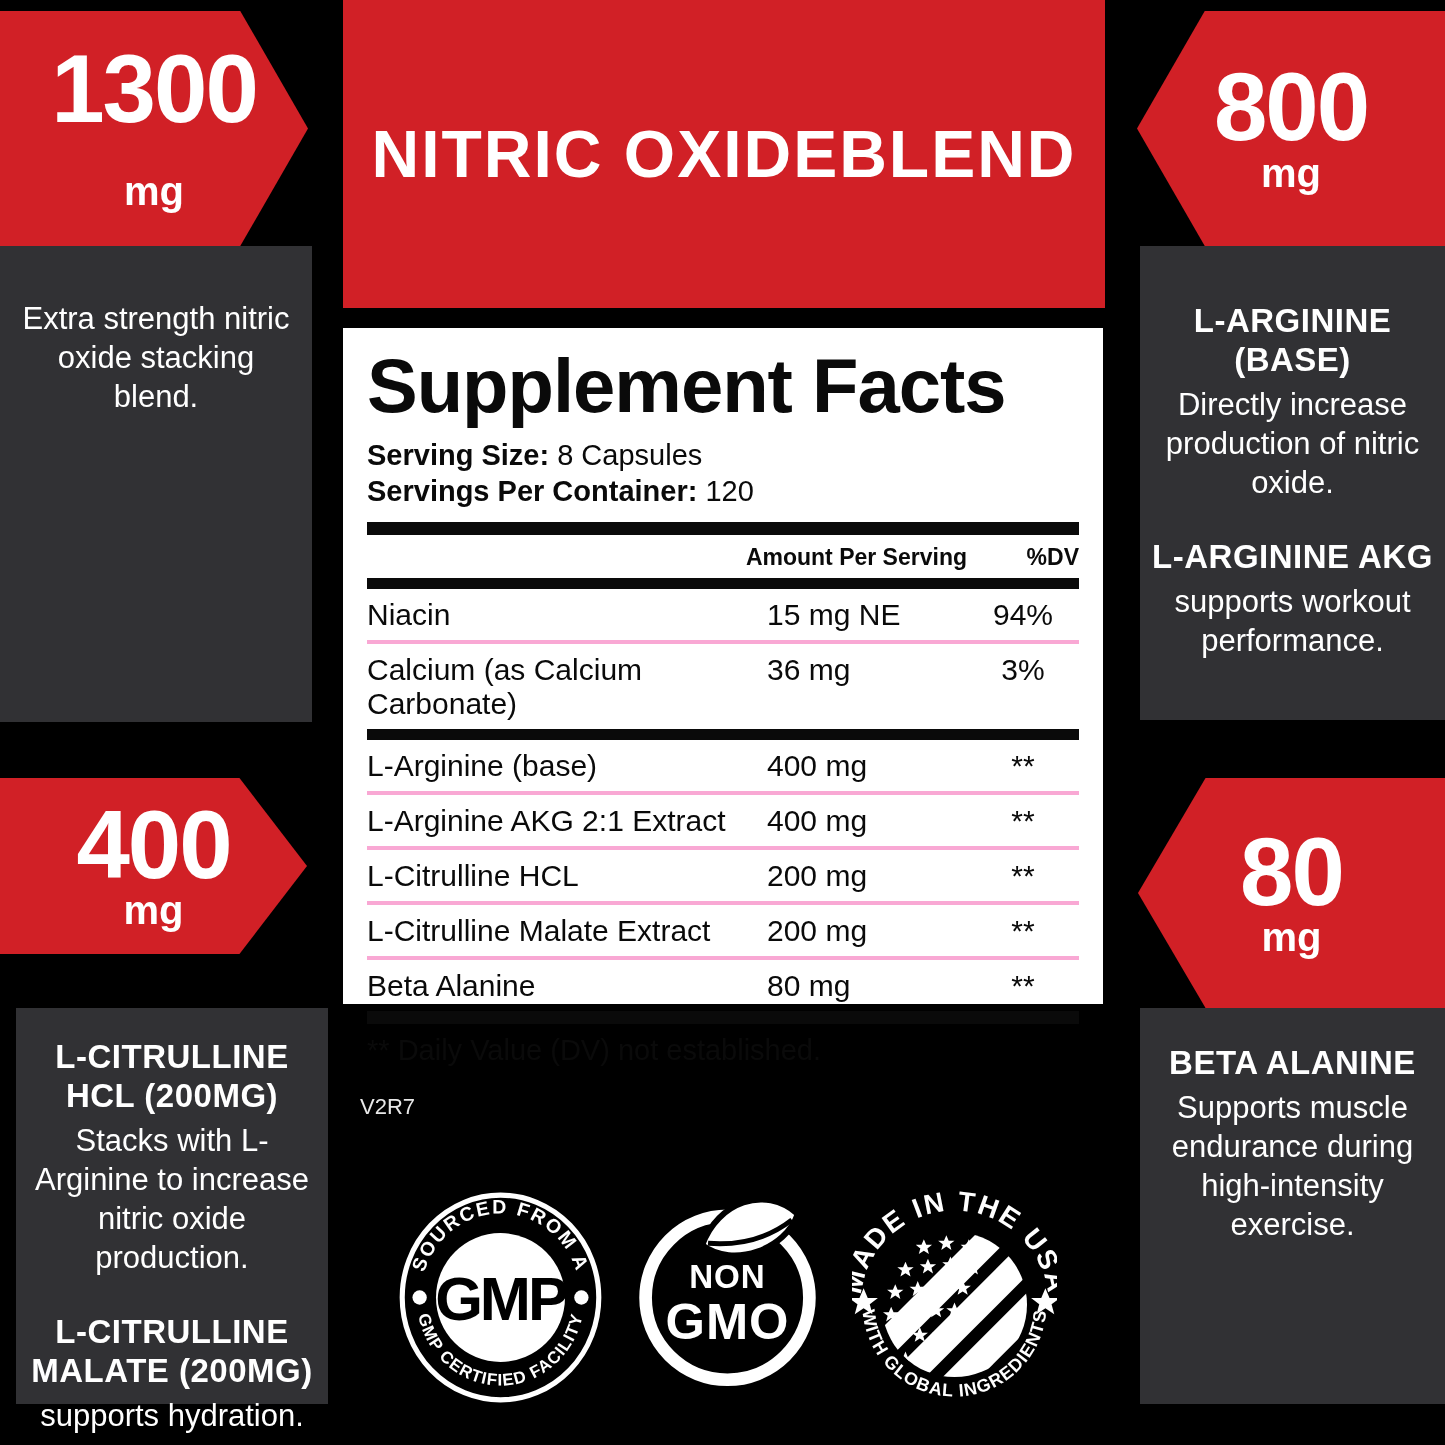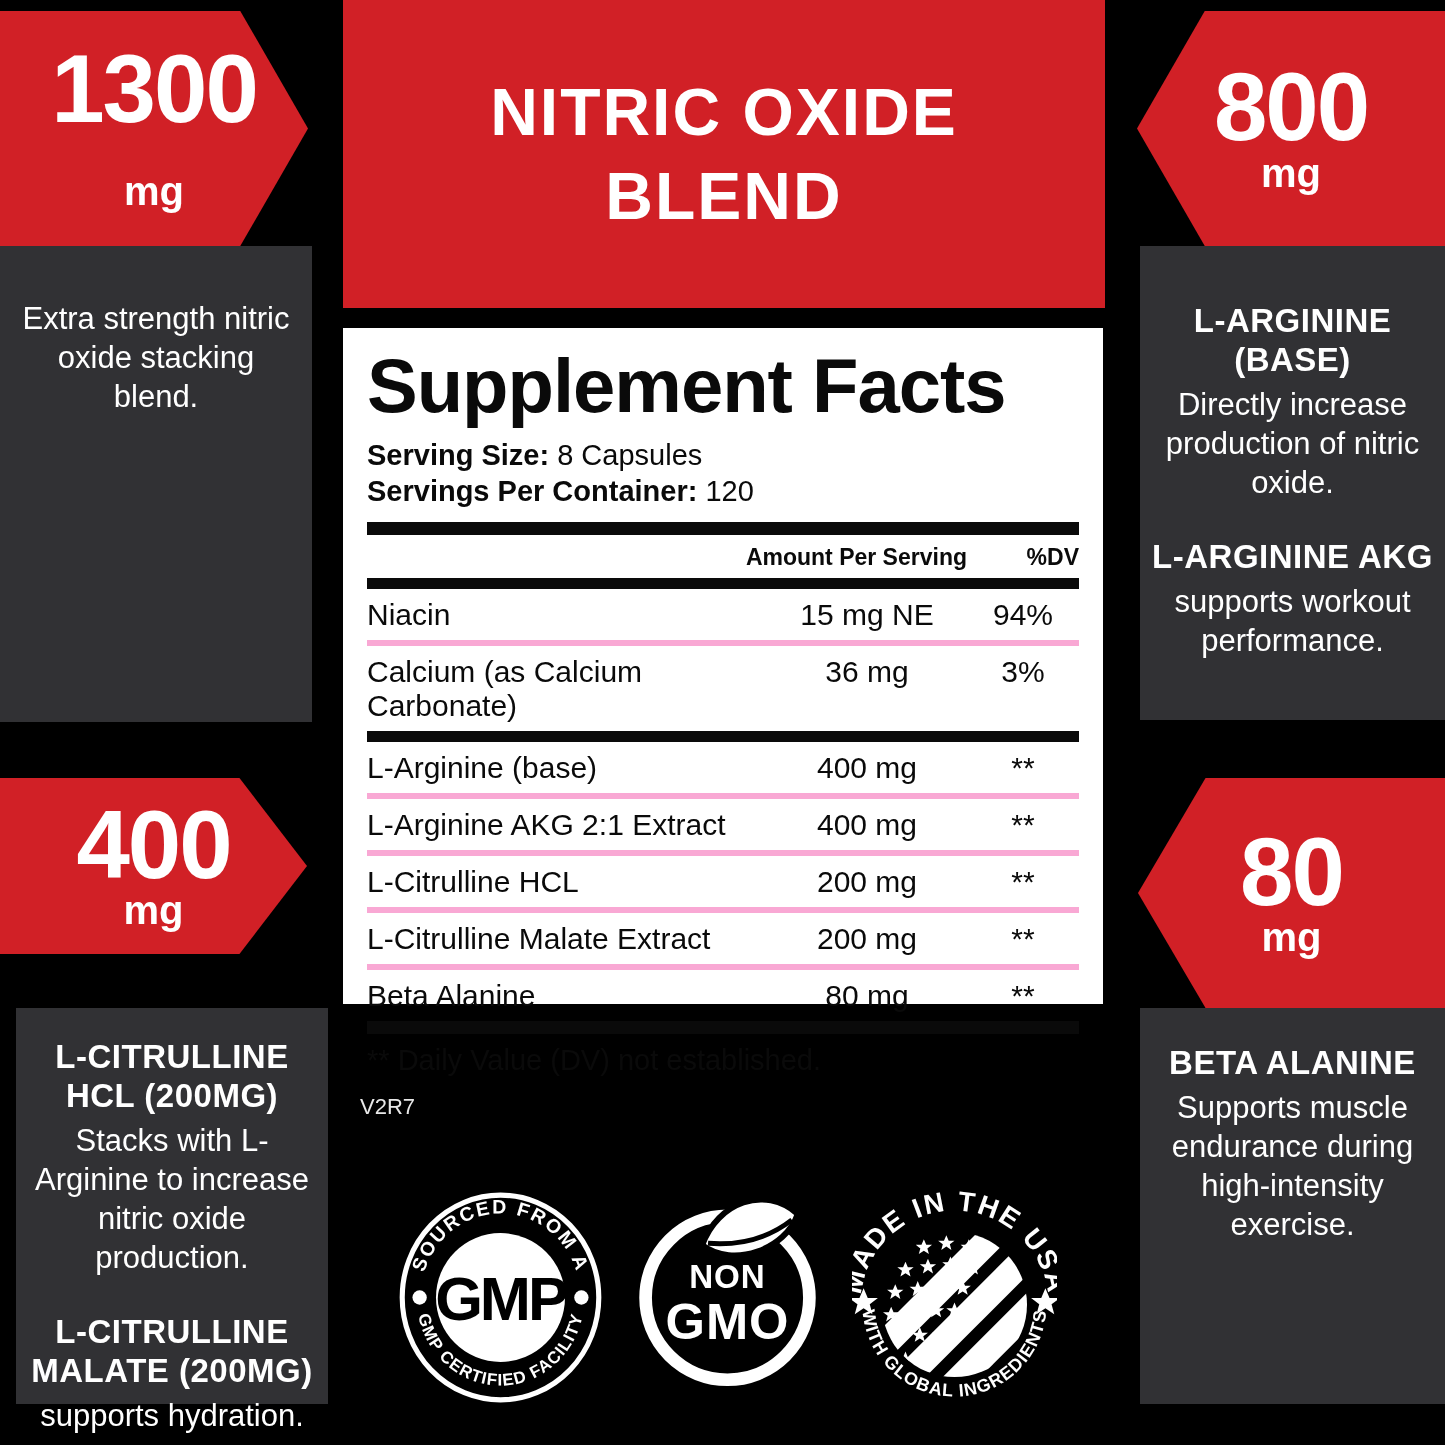--- a/index.html
+++ b/index.html
@@ -22,39 +22,39 @@
   .gpanel{position:absolute;background:#313134;text-align:center;box-sizing:border-box;padding:0 12px;}
   #gp-tl{left:0;top:246px;width:312px;height:476px;padding-top:48px;}
   #gp-tr{left:1140px;top:246px;width:305px;height:474px;padding-top:56px;}
   #gp-bl{left:16px;top:1008px;width:312px;height:396px;padding-top:30px;}
   #gp-br{left:1140px;top:1008px;width:305px;height:396px;padding-top:36px;}
   .gp-head{font-weight:700;font-size:33px;line-height:1.18;letter-spacing:.5px;}
   .gp-body{font-size:31px;line-height:1.26;margin-top:5px;}
   .gp-sec + .gp-sec{margin-top:36px;}
   
   #header-red{position:absolute;left:343px;top:0;width:762px;height:308px;background:#d12026;
-    display:flex;flex-direction:column;align-items:center;justify-content:center;}
+    display:flex;flex-direction:row;align-items:center;justify-content:center;}
   #header-red .hl{font-size:66px;font-weight:700;letter-spacing:2px;line-height:1.28;}
   
   #facts{position:absolute;left:343px;top:328px;width:760px;height:676px;background:#fff;
     color:#0a0a0a;box-sizing:border-box;padding:18px 24px 14px 24px;}
   .sf-title{font-size:76px;font-weight:700;letter-spacing:-1px;line-height:1.05;margin-bottom:12px;}
   .sf-serv{font-size:29px;line-height:1.24;}
   .bar{background:#0a0a0a;height:13px;}
   .bar.b1{margin-top:12px;}
   .sf-headrow{display:flex;align-items:center;font-weight:700;font-size:23px;padding:9px 0 7px 0;}
   .sf-headrow .sp{flex:1;}
   .sf-headrow .ah{text-align:right;}
   .sf-headrow .dh{width:112px;text-align:right;}
   .bar.b2{height:11px;}
   .sf-row{display:flex;font-size:30px;padding:9px 0 8px 0;}
   .sf-row .nm{flex:1;text-align:left;}
-  .sf-row .am{width:200px;text-align:center;}
+  .sf-row .am{width:200px;text-align:left;}
   .sf-row .dv{width:112px;text-align:center;}
-  .sf-row.sep{border-top:6px solid #f9a8d4;}
+  .sf-row.sep{border-top:4px solid #f9a8d4;}
   .bar.b3{height:13px;}
   .sf-foot{font-size:29px;padding-top:10px;}
   
   #other{position:absolute;left:360px;top:1012px;width:755px;font-size:31px;line-height:1.28;color:#fff;}
   #other b{font-weight:700;}
   #vcode{position:absolute;left:360px;top:1094px;font-size:22px;color:#e8e8e8;}
   
   .badge{position:absolute;}
   #badge-gmp{left:398px;top:1190px;}
   #badge-nongmo{left:630px;top:1192px;}

